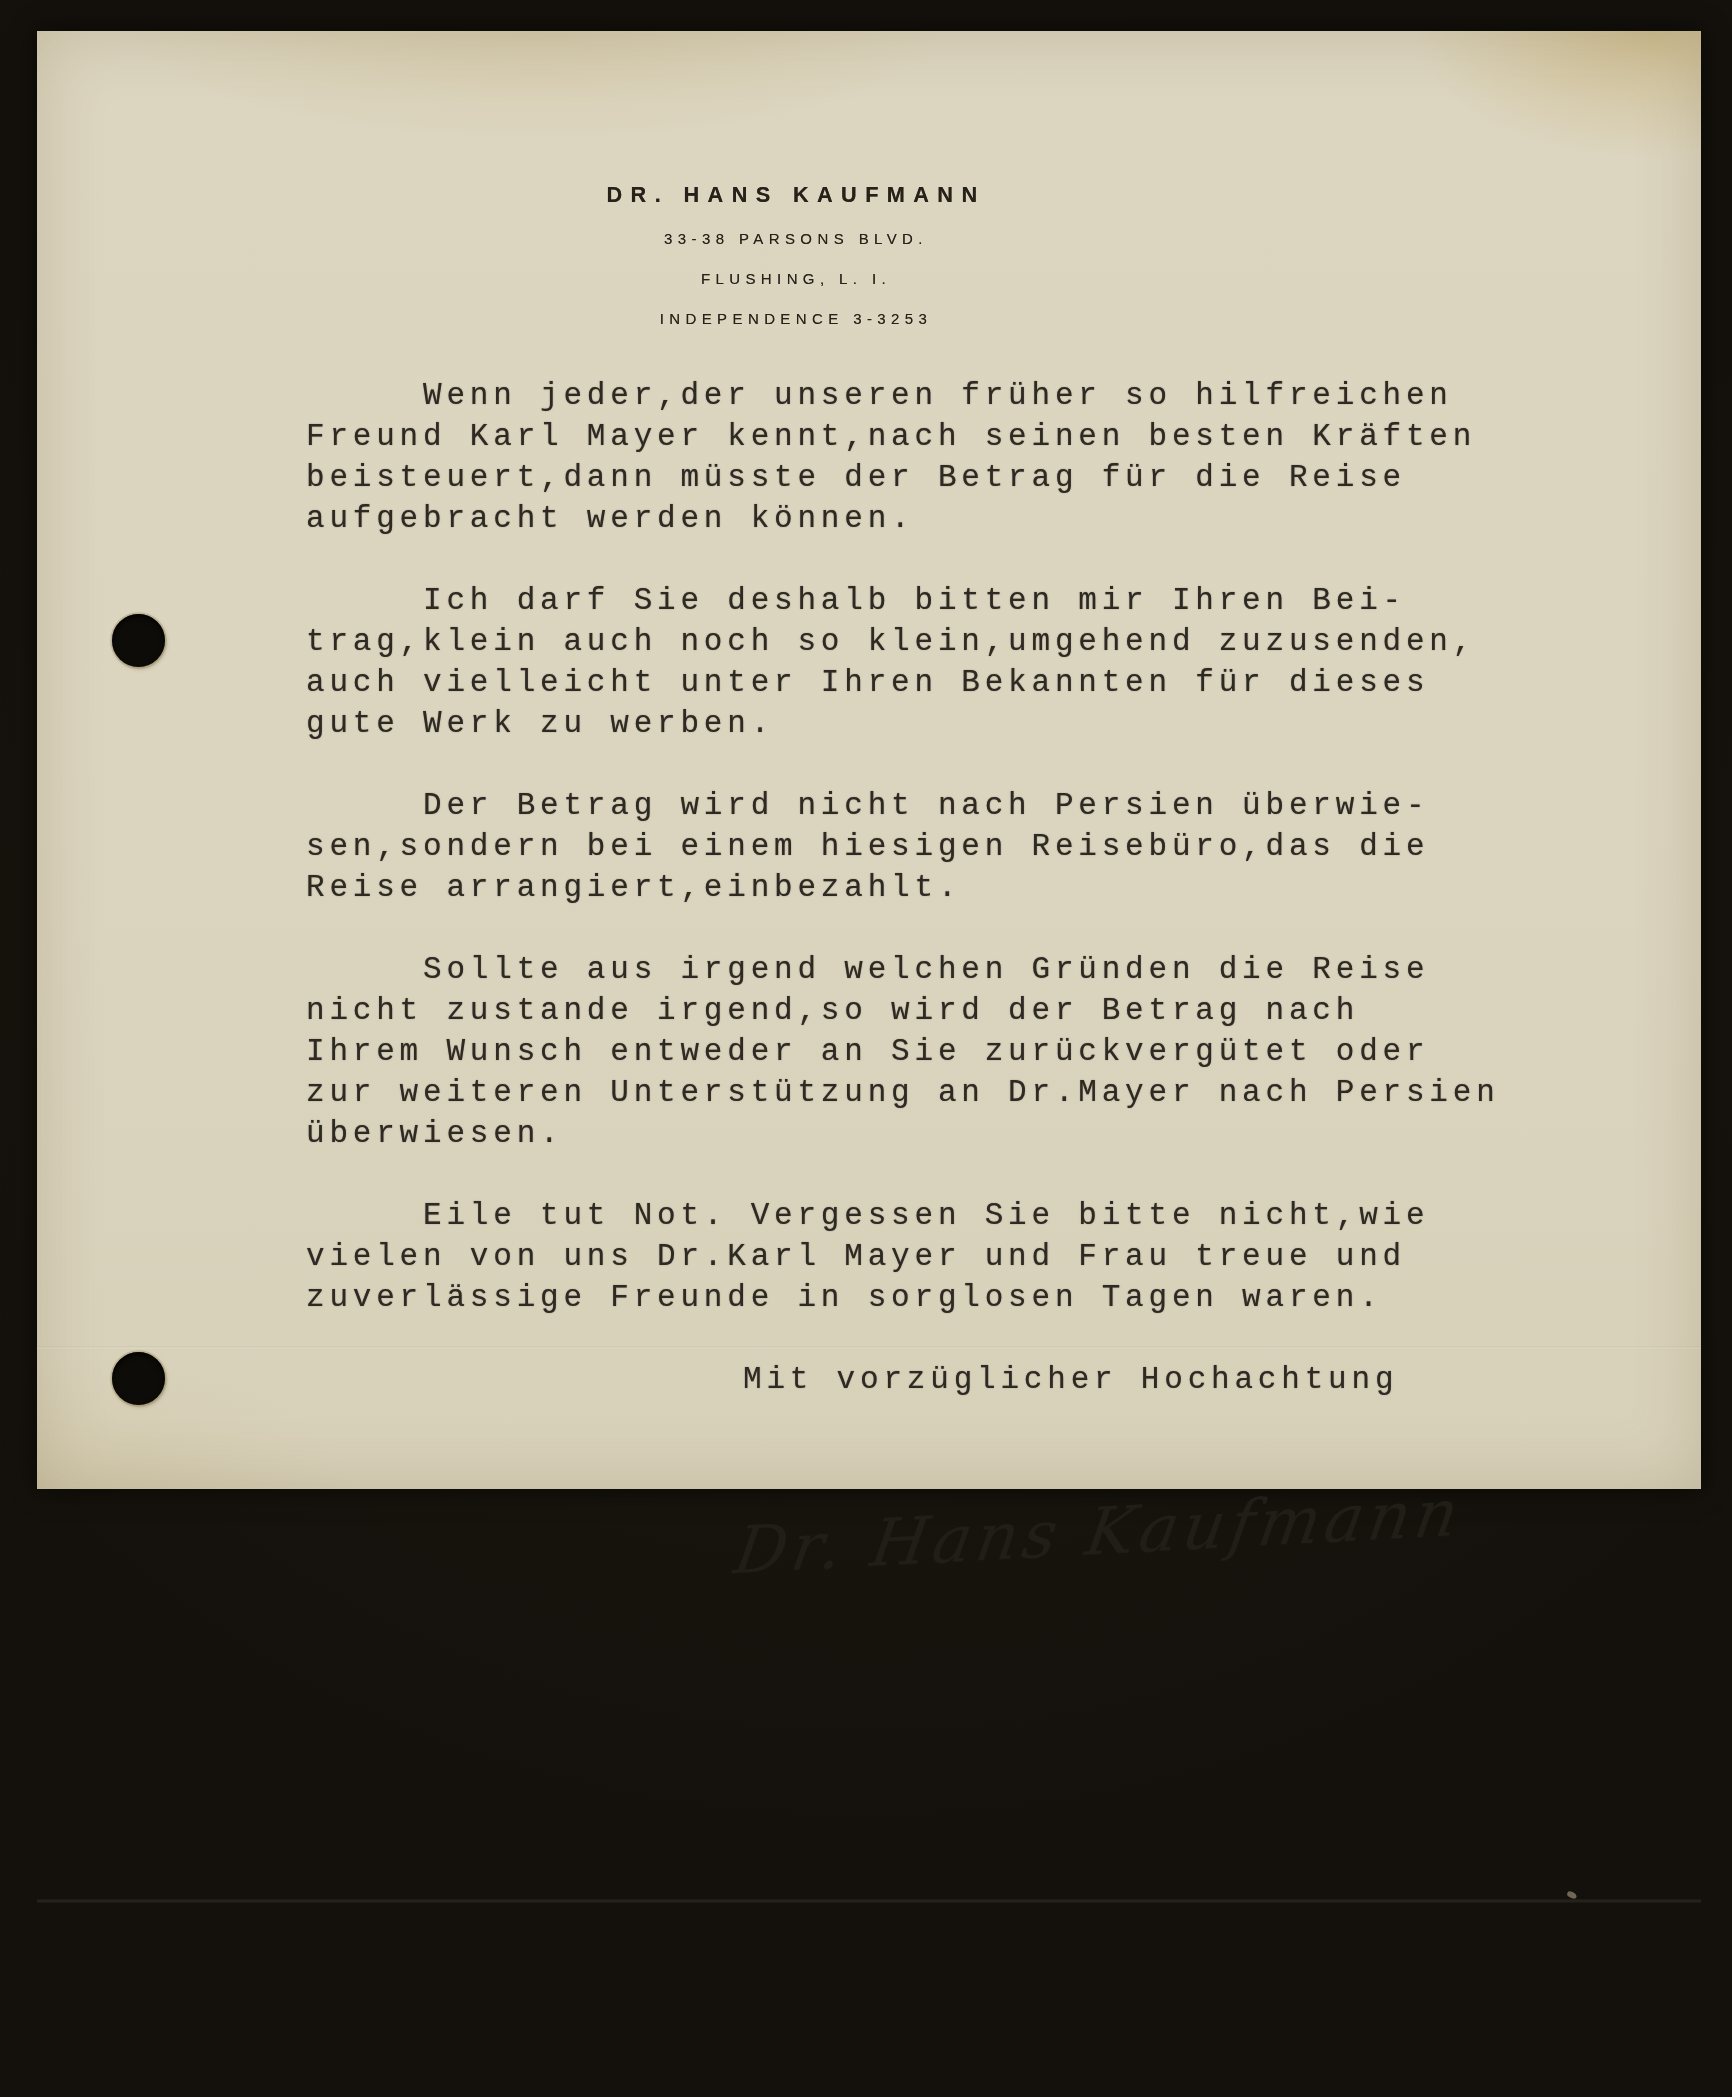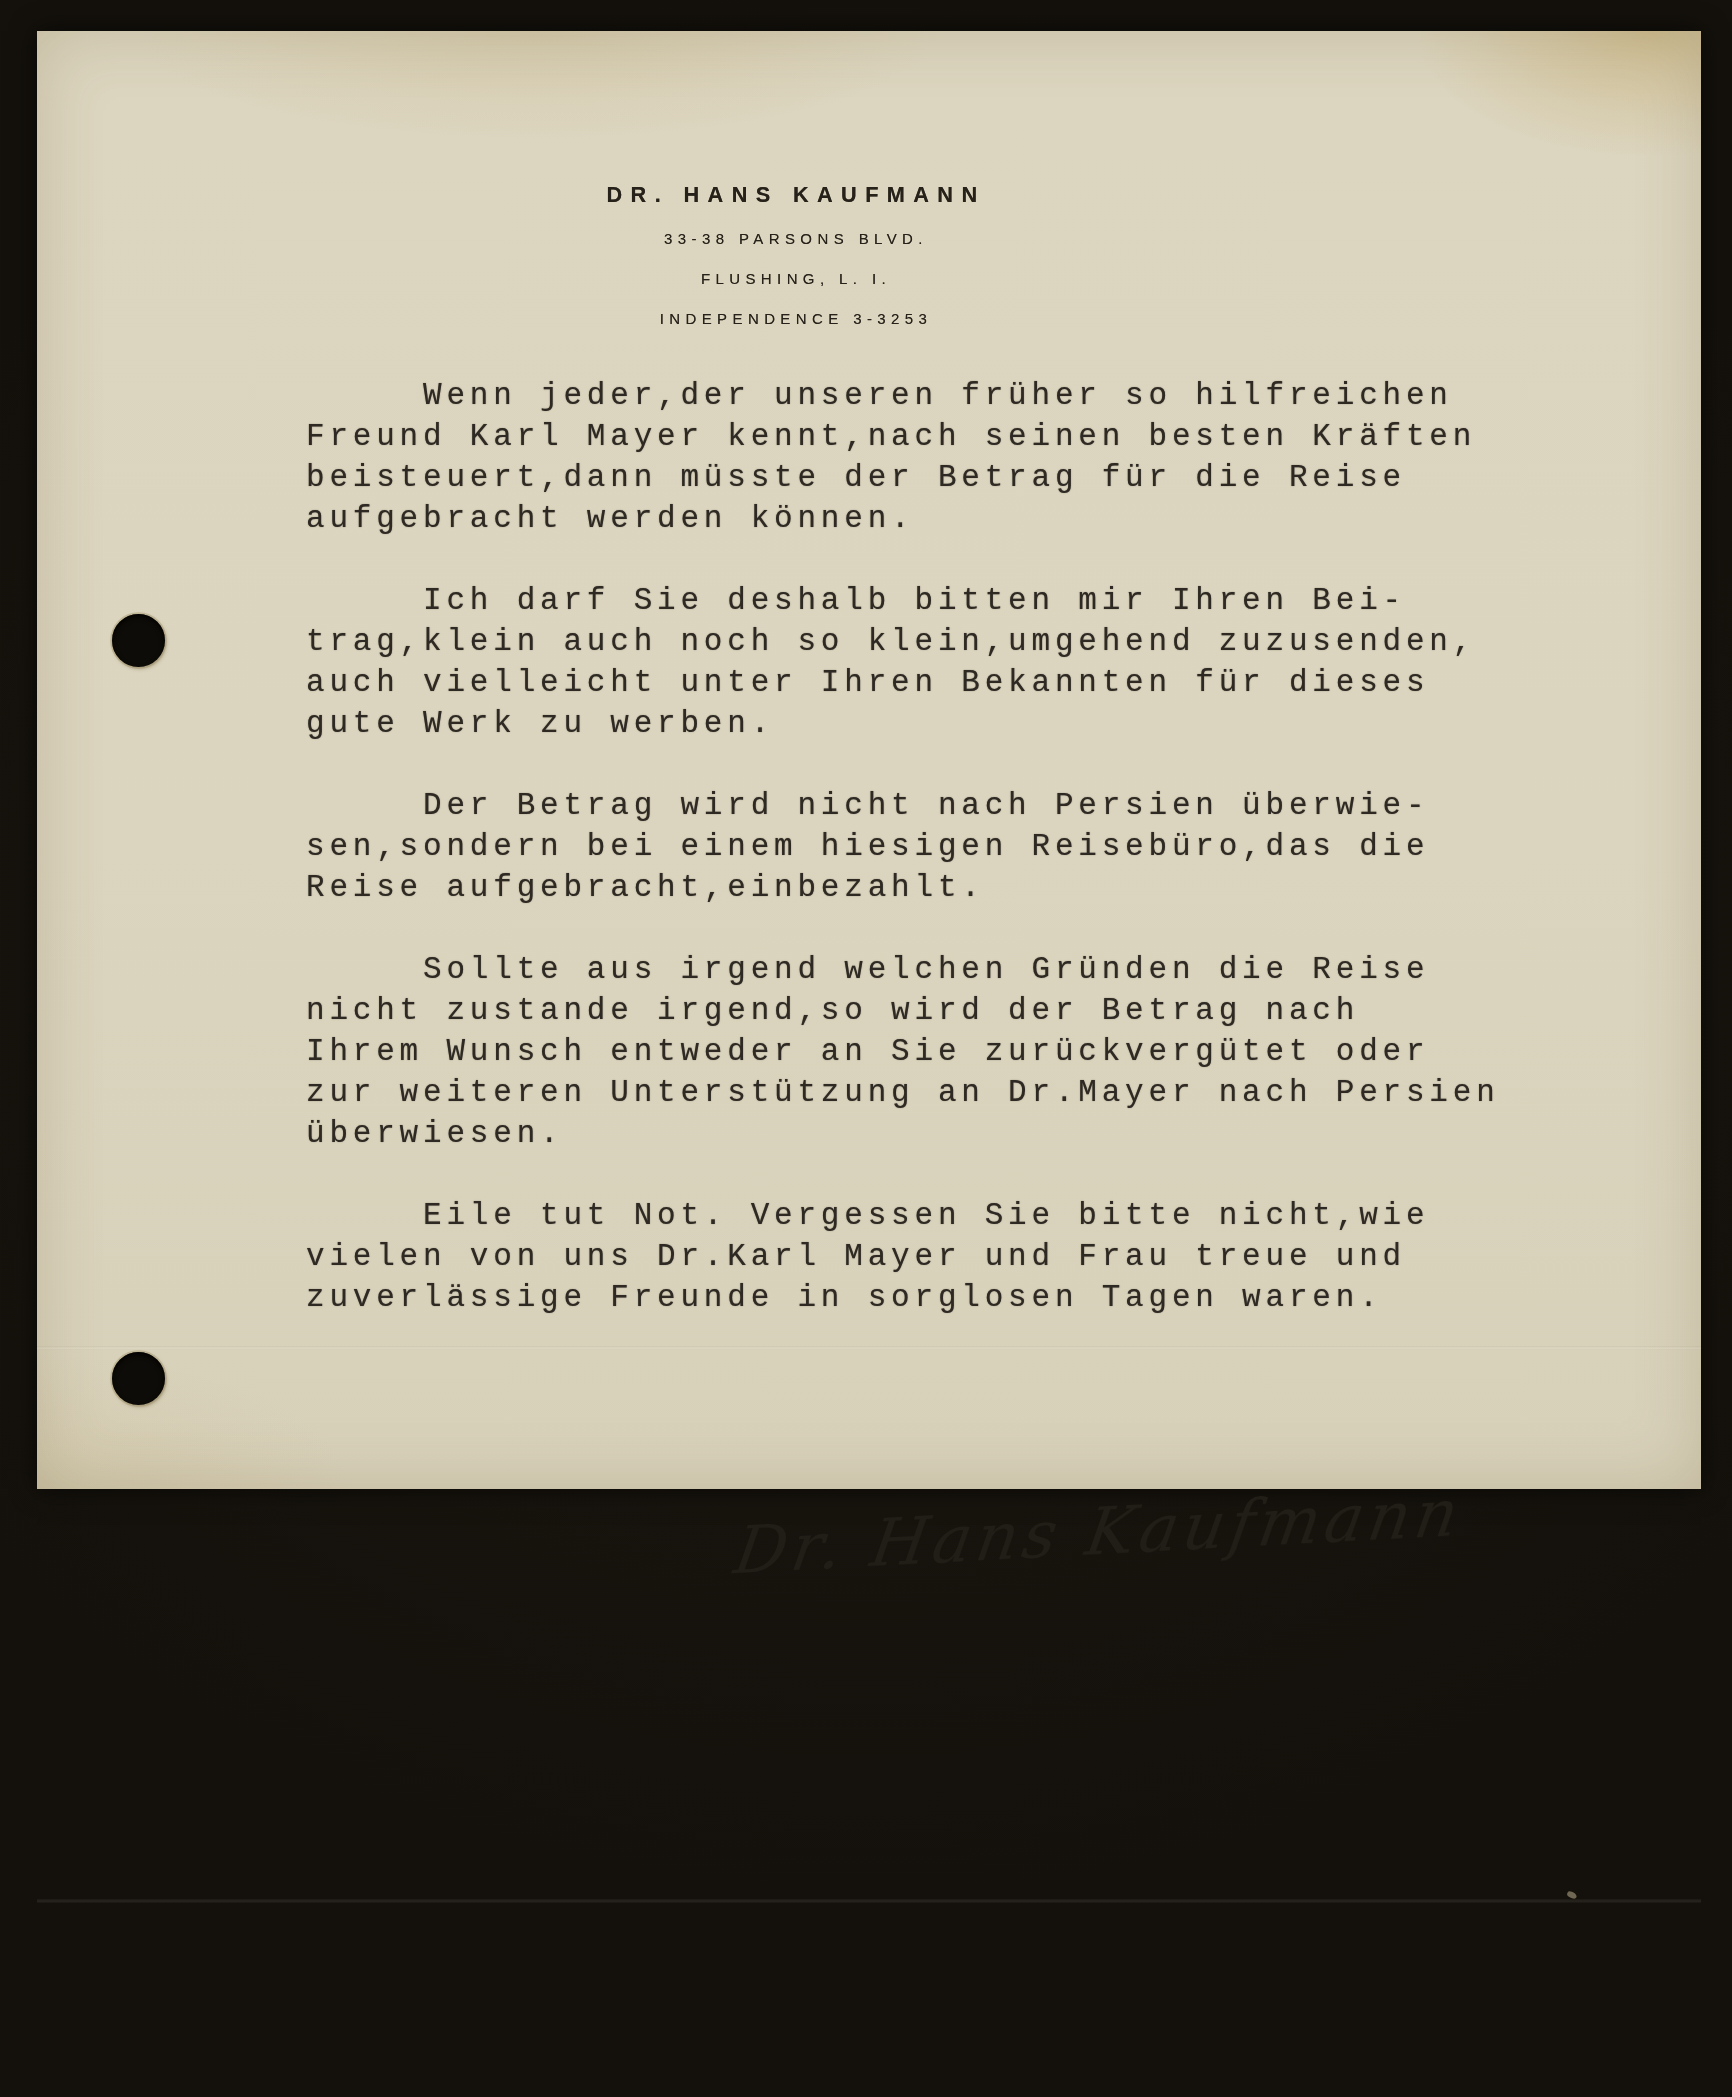--- a/index.html
+++ b/index.html
@@ -161,28 +161,29 @@
       <p class="para">     Wenn jeder,der unseren früher so hilfreichen
 Freund Karl Mayer kennt,nach seinen besten Kräften
 beisteuert,dann müsste der Betrag für die Reise
 aufgebracht werden können.</p>
       <p class="para">     Ich darf Sie deshalb bitten mir Ihren Bei-
 trag,klein auch noch so klein,umgehend zuzusenden,
 auch vielleicht unter Ihren Bekannten für dieses
 gute Werk zu werben.</p>
       <p class="para">     Der Betrag wird nicht nach Persien überwie-
 sen,sondern bei einem hiesigen Reisebüro,das die
-Reise aufgebracht,einbezahlt.</p>
+Reise arrangiert,einbezahlt.</p>
       <p class="para">     Sollte aus irgend welchen Gründen die Reise
 nicht zustande irgend,so wird der Betrag nach
 Ihrem Wunsch entweder an Sie zurückvergütet oder
 zur weiteren Unterstützung an Dr.Mayer nach Persien
 überwiesen.</p>
       <p class="para">     Eile tut Not. Vergessen Sie bitte nicht,wie
 vielen von uns Dr.Karl Mayer und Frau treue und
 zuverlässige Freunde in sorglosen Tagen waren.</p>
+      <div class="closing">Mit vorzüglicher Hochachtung</div>
     </div>
 
     <div class="signature">Dr. Hans Kaufmann</div>
 
   </div>
 </div>
 
 
 </body></html>

